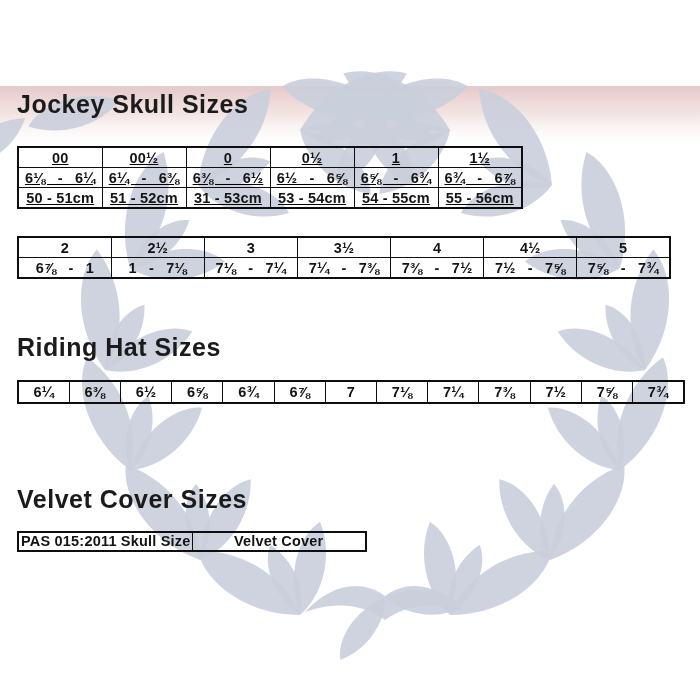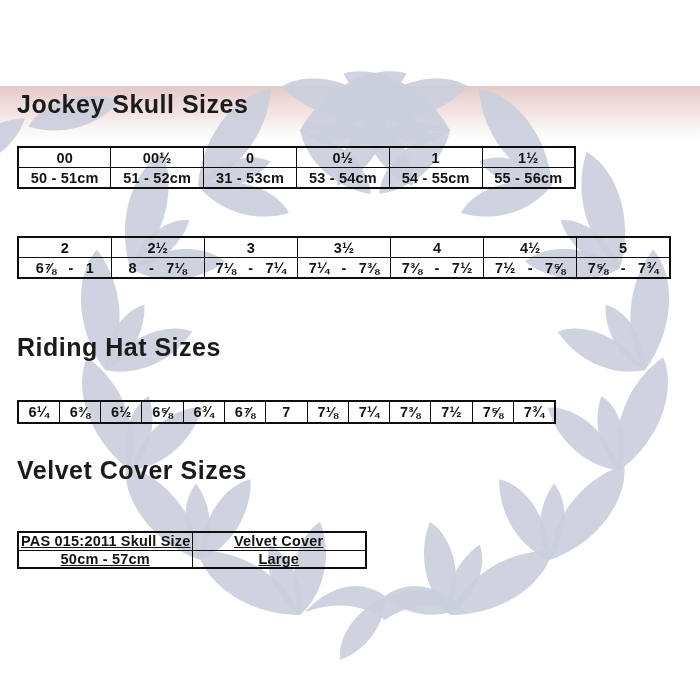--- a/index.html
+++ b/index.html
@@ -3,33 +3,33 @@
 <meta charset="utf-8">
 <style>
   html,body{margin:0;padding:0;}
   body{width:700px;height:700px;font-family:"Liberation Sans","DejaVu Sans",sans-serif;background:#ffffff;}
   .page{position:relative;width:700px;height:700px;background:#fff;overflow:hidden;}
   .watermark{position:absolute;left:0;top:0;width:700px;height:700px;z-index:0;}
   .content{position:absolute;left:0;top:0;width:700px;height:700px;z-index:1;}
   .title{position:absolute;left:17px;font-size:25px;font-weight:700;color:#1b1b1b;letter-spacing:.5px;white-space:nowrap;}
   #title-jockey{top:90px;}
   #title-riding{top:333px;}
-  #title-velvet{top:456px;}
+  #title-velvet{top:485px;}
   table.sz{position:absolute;border-collapse:collapse;table-layout:fixed;background:transparent;}
   table.sz td{border:1.5px solid #0e0e0e;text-align:center;vertical-align:middle;
       font-size:14.5px;font-weight:700;color:#141414;height:19px;padding:0 2px;
       letter-spacing:.2px;white-space:nowrap;overflow:hidden;}
   table.sz{border:2px solid #0e0e0e;}
   tr.frac td{word-spacing:8px;}
-  #table-jockey-1{top:146px;left:17px;width:559px;}
+  #table-jockey-1{top:146px;left:17px;width:506px;text-decoration:underline;}
   #table-jockey-2{top:236px;left:17px;width:654px;}
-  #table-riding{top:400px;left:17px;width:539px;}
+  #table-riding{top:380px;left:17px;width:668px;}
   #table-riding td{height:20px;}
   #table-velvet{top:531px;left:17px;width:350px;}
-  #table-velvet td{height:16.5px;text-decoration:underline;}
+  #table-velvet td{height:16.5px;}
 </style>
 </head>
 <body>
 
 <div class="page">
 
   <svg class="watermark" viewBox="0 0 700 700" width="700" height="700" aria-hidden="true">
     <defs>
       <linearGradient id="band" x1="0" y1="0" x2="0" y2="1">
         <stop offset="0" stop-color="#e3c6c6" stop-opacity="0.95"></stop>
@@ -94,20 +94,28 @@
     <table class="sz" id="table-jockey-1">
       <tbody>
           <tr>
         <td>00</td>
         <td>00½</td>
         <td>0</td>
         <td>0½</td>
         <td>1</td>
         <td>1½</td>
       </tr>
+      <tr class="frac">
+        <td>6⅛ - 6¼</td>
+        <td>6¼ - 6⅜</td>
+        <td>6⅜ - 6½</td>
+        <td>6½ - 6⅝</td>
+        <td>6⅝ - 6¾</td>
+        <td>6¾ - 6⅞</td>
+      </tr>
       <tr>
         <td>50 - 51cm</td>
         <td>51 - 52cm</td>
         <td>31 - 53cm</td>
         <td>53 - 54cm</td>
         <td>54 - 55cm</td>
         <td>55 - 56cm</td>
       </tr>
     </tbody>
       </table>
@@ -118,21 +126,21 @@
         <td>2</td>
         <td>2½</td>
         <td>3</td>
         <td>3½</td>
         <td>4</td>
         <td>4½</td>
         <td>5</td>
       </tr>
       <tr class="frac">
         <td>6⅞ - 1</td>
-        <td>8 - 7⅛</td>
+        <td>1 - 7⅛</td>
         <td>7⅛ - 7¼</td>
         <td>7¼ - 7⅜</td>
         <td>7⅜ - 7½</td>
         <td>7½ - 7⅝</td>
         <td>7⅝ - 7¾</td>
       </tr>
     </tbody>
       </table>
 
     <div class="title" id="title-riding">Riding Hat Sizes</div>
@@ -158,21 +166,17 @@
       </table>
 
     <div class="title" id="title-velvet">Velvet Cover Sizes</div>
 
     <table class="sz" id="table-velvet">
       <tbody>
           <tr>
         <td>PAS 015:2011 Skull Size</td>
         <td>Velvet Cover</td>
       </tr>
-      <tr>
-        <td>50cm - 57cm</td>
-        <td>Large</td>
-      </tr>
     </tbody>
       </table>
 
   </div>
 </div>
 
 </body></html>

